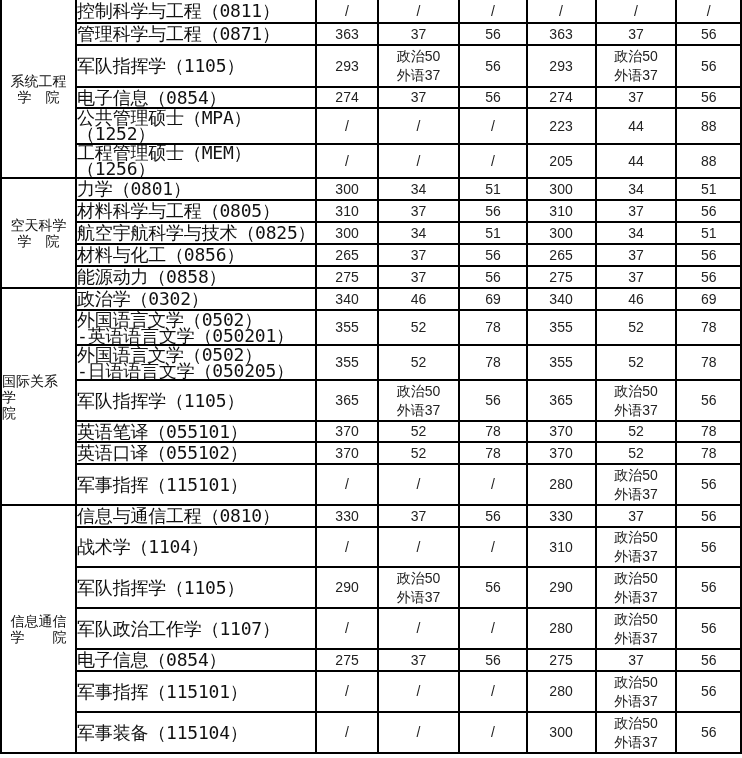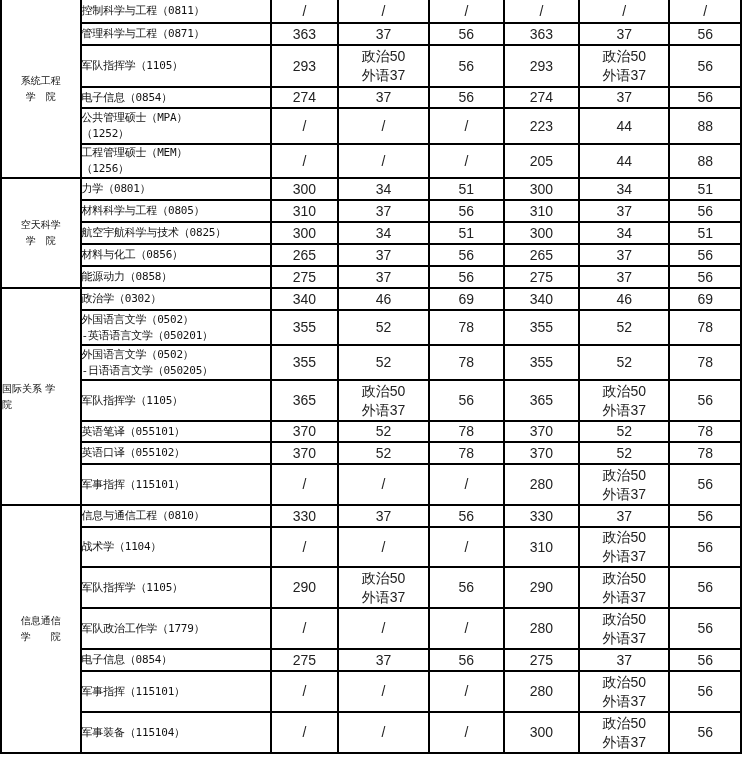--- a/index.html
+++ b/index.html
@@ -1,22 +1,22 @@
 <!DOCTYPE html>
 <html><head>
 <meta charset="utf-8">
 <style>
   html, body { margin:0; padding:0; background:#ffffff; }
   body { width:742px; height:758px; overflow:hidden; position:relative;
          font-family:"DejaVu Sans", "Liberation Sans", sans-serif; color:#111; }
   table { border-collapse:collapse; table-layout:fixed; position:absolute; left:0; top:-2px; }
   td { border:2px solid #000; padding:0; font-size:13px; line-height:17px; text-align:center; vertical-align:middle; overflow:hidden; }
-  td.college { font-size:10px; line-height:16px; }
+  td.college { font-size:14px; line-height:16px; }
   td.college.left { text-align:left; }
-  td.major { text-align:left; font-family:"DejaVu Sans Mono","Liberation Mono",monospace; font-size:11px; letter-spacing:-0.2px; white-space:nowrap; }
+  td.major { text-align:left; font-family:"DejaVu Sans Mono","Liberation Mono",monospace; font-size:18px; letter-spacing:-0.2px; white-space:nowrap; }
   td.major .l { display:block; line-height:16px; }
   td.num { font-family:"Liberation Sans","DejaVu Sans",sans-serif; font-size:14px; color:#222; }
   td.num .l { display:block; line-height:19px; }
 </style>
 </head>
 <body>
 
 <table>
   <colgroup>
     <col style="width:80px">
@@ -535,21 +535,21 @@
         <td class="num">
           <span class="l">政治50</span>
           <span class="l">外语37</span>
         </td>
         <td class="num">
           <span class="l">56</span>
         </td>
       </tr>
       <tr style="height: 41px;">
         <td class="major">
-          <span class="l">军队政治工作学（1779）</span>
+          <span class="l">军队政治工作学（1107）</span>
         </td>
         <td class="num">
           <span class="l">/</span>
         </td>
         <td class="num">
           <span class="l">/</span>
         </td>
         <td class="num">
           <span class="l">/</span>
         </td>

